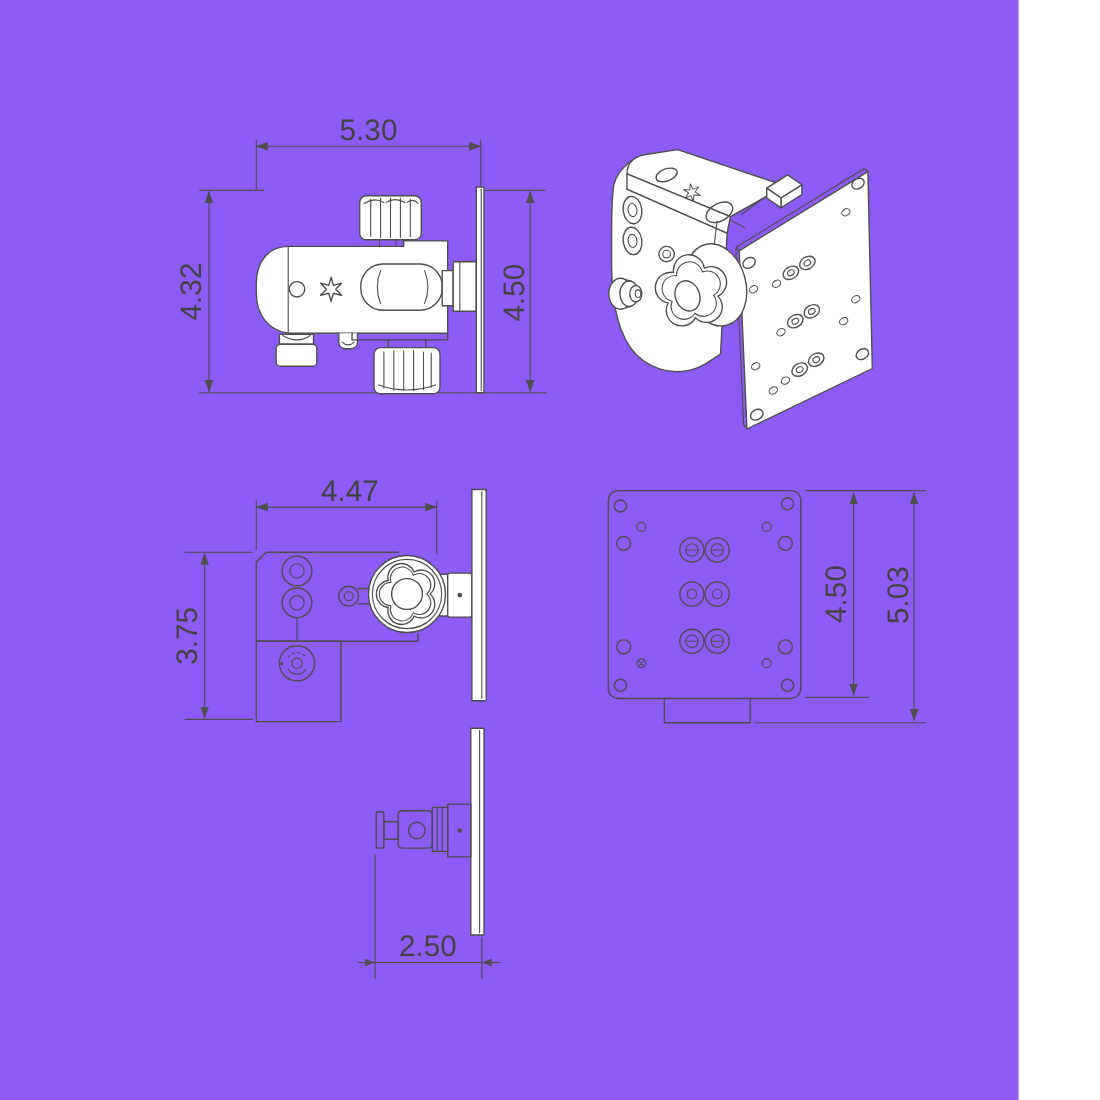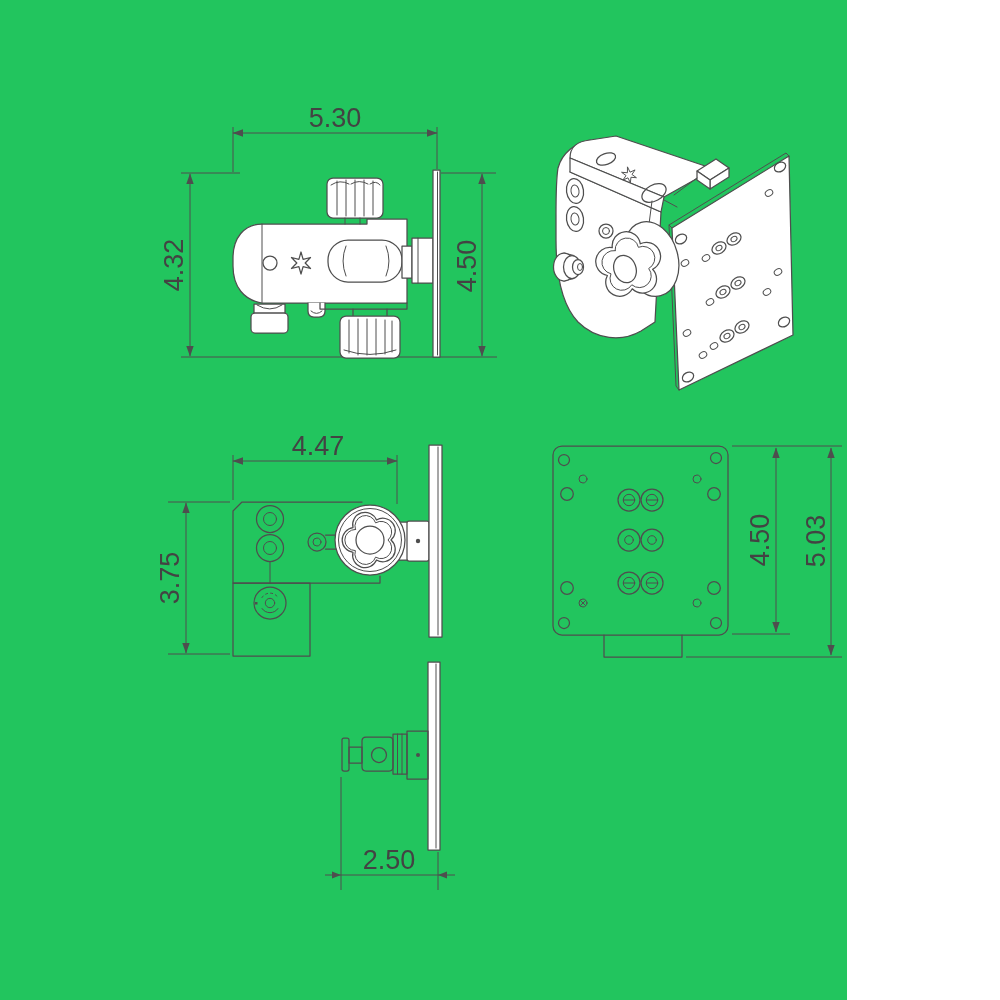--- a/index.html
+++ b/index.html
@@ -1,16 +1,16 @@
 <!DOCTYPE html>
 <html><head>
 <meta charset="utf-8">
 <style>
   html,body{margin:0;padding:0;background:#fff;}
-  #canvas{position:relative;width:847px;height:1000px;background:#22c55e;overflow:hidden;}
+  #canvas{position:relative;width:926px;height:1000px;background:#8b5cf6;overflow:hidden;}
   svg{position:absolute;left:0;top:0;}
   .ln{stroke:#4e4e4e;stroke-width:1.25;fill:none;stroke-linecap:round;stroke-linejoin:round;}
   .fw{fill:#ffffff;}
   .dim{stroke:#4e4e4e;stroke-width:1;fill:none;}
   .thin{stroke-width:1;}
   text.d{font-family:"Liberation Sans", sans-serif;font-size:27px;fill:#434343;}
 </style>
 </head>
 <body>
 

